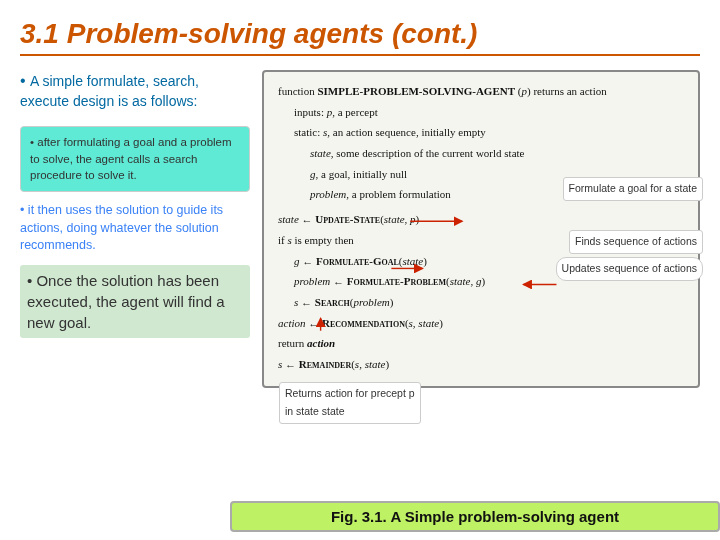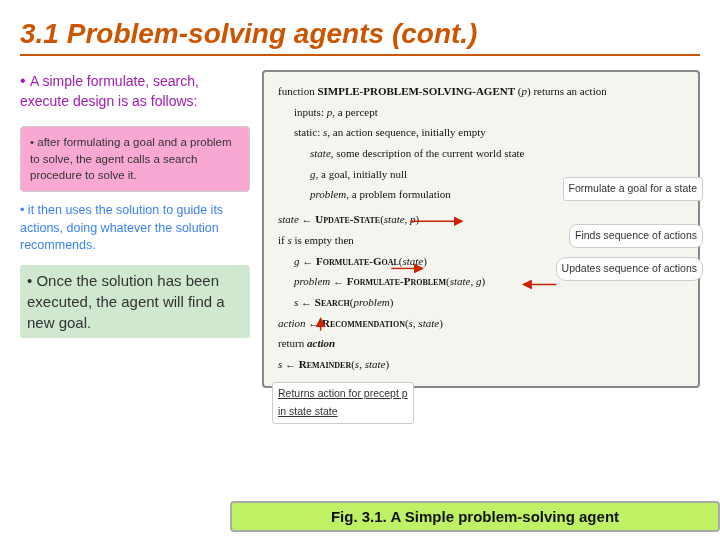--- a/index.html
+++ b/index.html
@@ -34,30 +34,30 @@
     }
     .left-panel {
       width: 230px;
       flex-shrink: 0;
       display: flex;
       flex-direction: column;
       gap: 10px;
     }
     .bullet-main {
       font-size: 14px;
-      color: #a21caf;
+      color: #0369a1;
       line-height: 1.4;
       margin-bottom: 4px;
     }
     .bullet-main::before {
       content: "• ";
       font-size: 16px;
     }
     .sub-bullet {
-      background: #f9a8d4;
+      background: #5eead4;
       border: 1px solid #ccc;
       border-radius: 4px;
       padding: 7px 9px;
       font-size: 11.5px;
       color: #333;
       line-height: 1.45;
     }
     .sub-bullet::before {
       content: "• ";
     }
@@ -188,25 +188,25 @@
         <div class="fn-line"><span class="kw">if</span> <em>s</em> is empty <span class="kw">then</span></div>
         <div class="fn-line indent1"><em>g</em> ← <span class="fn-name">Formulate-Goal</span>(<em>state</em>)</div>
         <div class="fn-line indent1"><em>problem</em> ← <span class="fn-name">Formulate-Problem</span>(<em>state</em>, <em>g</em>)</div>
         <div class="fn-line indent1"><em>s</em> ← <span class="fn-name">Search</span>(<em>problem</em>)</div>
         <div class="fn-line"><em>action</em> ← <span class="fn-name">Recommendation</span>(<em>s</em>, <em>state</em>)</div>
         <div class="fn-line return-line"><span class="kw">return</span> <em>action</em></div>
         <div class="fn-line"><em>s</em> ← <span class="fn-name">Remainder</span>(<em>s</em>, <em>state</em>)</div>
 
         <div class="annotation" style="right:-5px; top:105px;">Formulate a goal for a state</div>
 
-        <div class="annotation" style="right:-5px; top:152px;border-radius:8px;">Finds sequence of actions</div>
+        <div class="annotation" style="right:-5px; top:158px;">Finds sequence of actions</div>
 
         <div class="annotation" style="right:-5px; top:185px;border-radius:10px;">Updates sequence of actions</div>
 
-        <div class="annotation" style="left: 8px; bottom:-38px; white-space: pre-line; text-decoration: underline;">Returns action for precept p
+        <div class="annotation" style="left: 15px; bottom:-38px; white-space: pre-line;">Returns action for precept p
 in state state</div>
 
         <svg class="overlay-svg" viewBox="0 0 460 240" xmlns="http://www.w3.org/2000/svg">
 
           <defs>
             <marker id="arrowhead" markerWidth="7" markerHeight="7" refX="6" refY="3.5" orient="auto">
               <polygon points="0 0, 7 3.5, 0 7" fill="#cc2200"></polygon>
             </marker>
           </defs>
 

